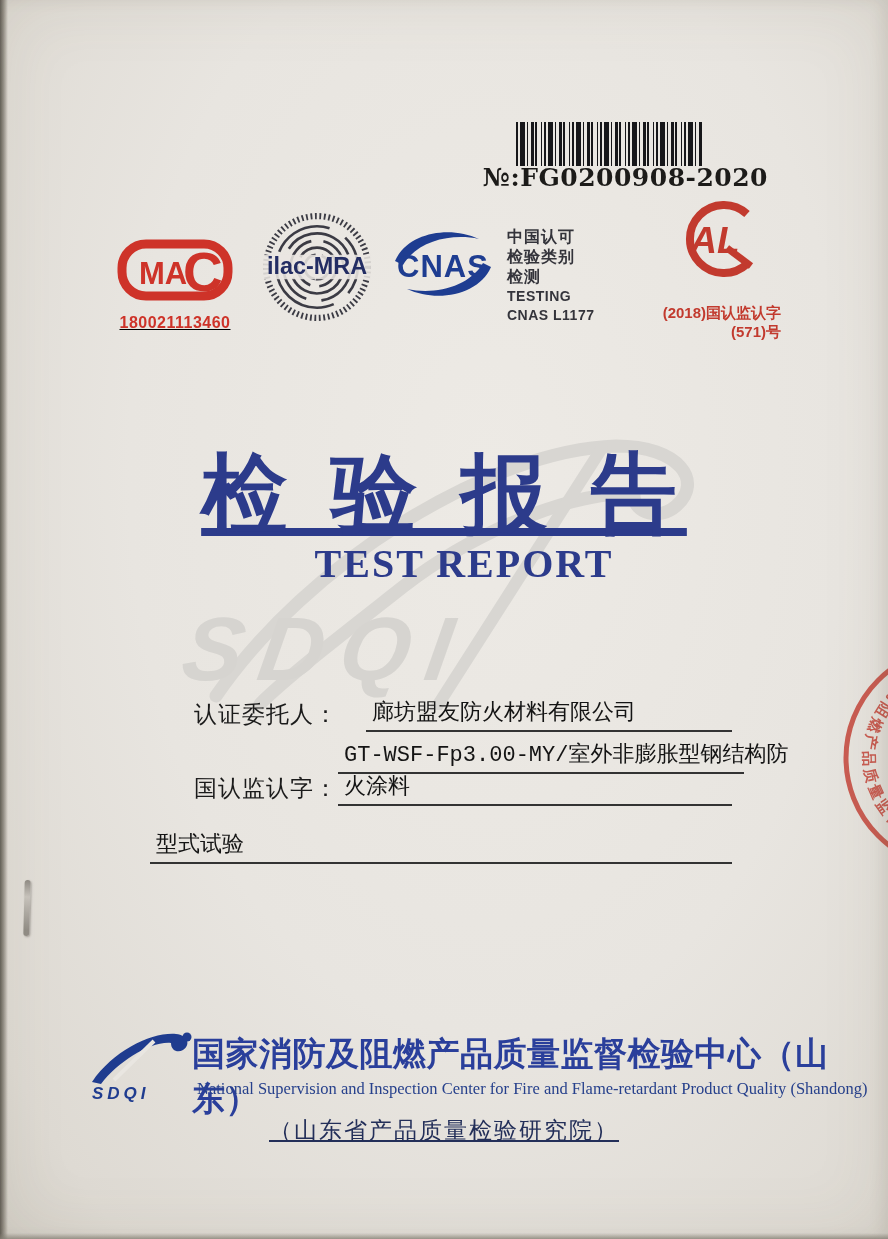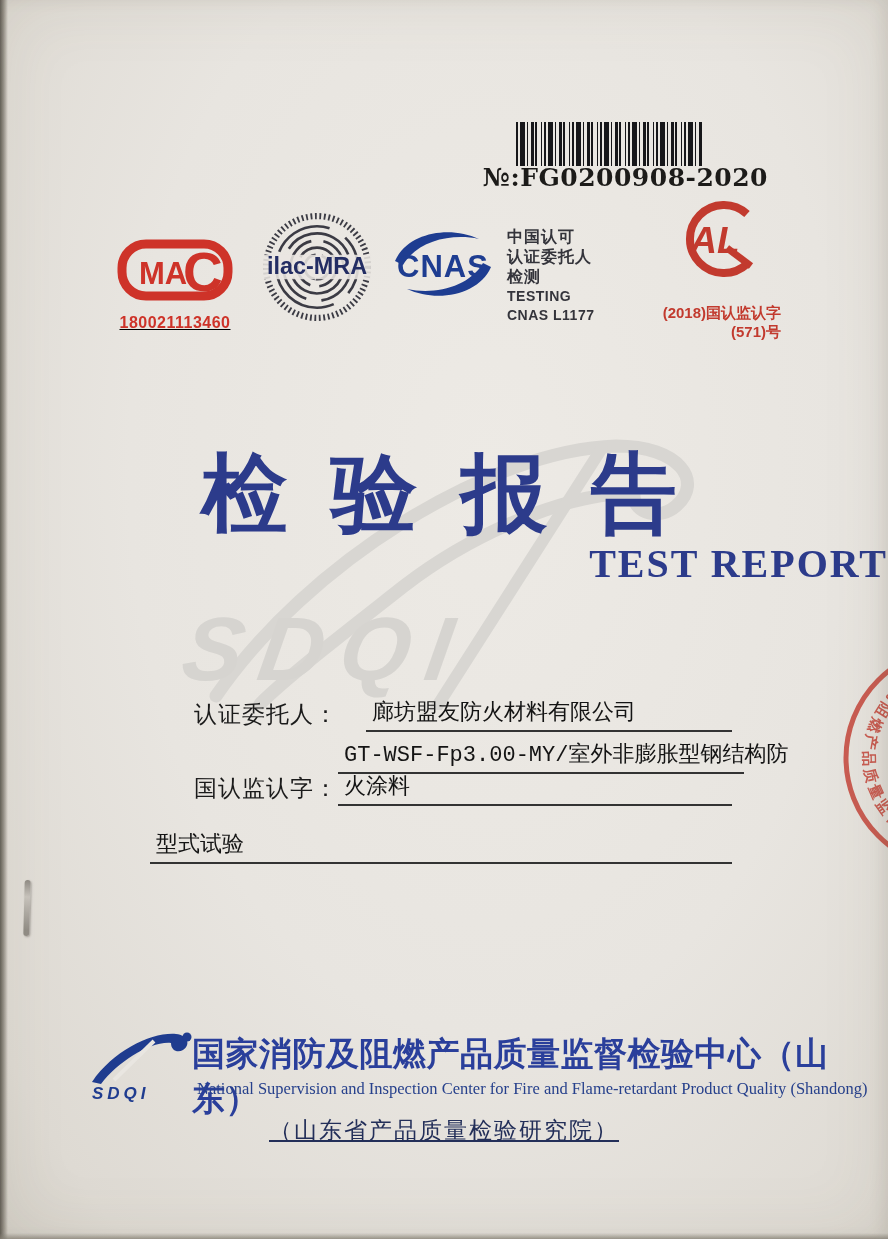--- a/index.html
+++ b/index.html
@@ -34,22 +34,22 @@
   .ilac{position:absolute;left:261px;top:211px;z-index:2;}
   .cnas{position:absolute;left:387px;top:227px;z-index:2;}
   .accred{position:absolute;left:507px;top:227px;z-index:2;color:#34343b;}
   .accred .cn{font:700 16px "Liberation Sans",sans-serif;line-height:20px;letter-spacing:1px;}
   .accred .en{font:700 14px "Liberation Sans",sans-serif;line-height:19px;letter-spacing:.5px;}
   .cal{position:absolute;left:649px;top:200px;width:132px;z-index:2;text-align:right;}
   .cal-num{margin-top:16px;font:700 15px "Liberation Sans",sans-serif;color:#c23a2e;letter-spacing:0;}
 
   
   .title-cn{position:absolute;left:0;right:0;top:436px;z-index:2;text-align:center;
-    font:700 86px "Liberation Sans",sans-serif;color:#2c3b8b;letter-spacing:10px;}
-  .title-en{position:absolute;left:0;right:0;top:540px;z-index:2;text-align:right;
+    font:700 86px "Liberation Sans",sans-serif;color:#2c3b8b;letter-spacing:10px;text-decoration:underline;}
+  .title-en{position:absolute;left:0;right:0;top:540px;z-index:2;text-align:center;
     font:700 40px "Liberation Serif",serif;color:#2c3b8b;letter-spacing:2px;margin-left:40px;}
 
   
   .f-row{position:absolute;display:flex;align-items:flex-end;z-index:2;}
   .f-label{width:188px;text-align:right;font:500 23px "Liberation Sans",sans-serif;
     color:#1b1b1b;white-space:nowrap;letter-spacing:1px;padding-bottom:2px;}
   .f-value{flex:1;font:400 22px "Liberation Mono",monospace;color:#141414;
     border-bottom:2px solid #333;padding:0 6px 3px;white-space:nowrap;overflow:visible;}
   .row-applicant{left:150px;top:697px;width:582px;gap:28px;}
   .row-product-1{left:338px;top:739px;width:394px;}
@@ -109,21 +109,21 @@
   </svg>
 
   <svg class="cnas" width="112" height="74" viewBox="0 0 112 74">
     <path d="M 8 34 C 20 6 62 -2 92 12 C 64 6 30 14 16 38 Z" fill="#1e3d91"></path>
     <path d="M 104 40 C 92 68 50 76 20 62 C 48 68 82 60 96 36 Z" fill="#1e3d91"></path>
     <text x="56" y="50" text-anchor="middle" font-family="Liberation Sans, sans-serif" font-size="31" font-weight="bold" fill="#1e3d91" letter-spacing="1">CNAS</text>
   </svg>
 
   <div class="accred">
     <div class="cn">中国认可</div>
-    <div class="cn">认证委托人</div>
+    <div class="cn">检验类别</div>
     <div class="cn">检测</div>
     <div class="en">TESTING</div>
     <div class="en">CNAS L1177</div>
   </div>
 
   <div class="cal">
     <svg width="118" height="84" viewBox="0 0 118 84">
       <path d="M 84 14 A 34 34 0 1 0 84 64" fill="none" stroke="#c23a2e" stroke-width="8"></path>
       <text x="52" y="53" text-anchor="middle" font-family="Liberation Sans, sans-serif" font-size="37" font-weight="bold" font-style="italic" fill="#c23a2e">AL</text>
       <path d="M 64 48 L 88 66" stroke="#c23a2e" stroke-width="7"></path>

